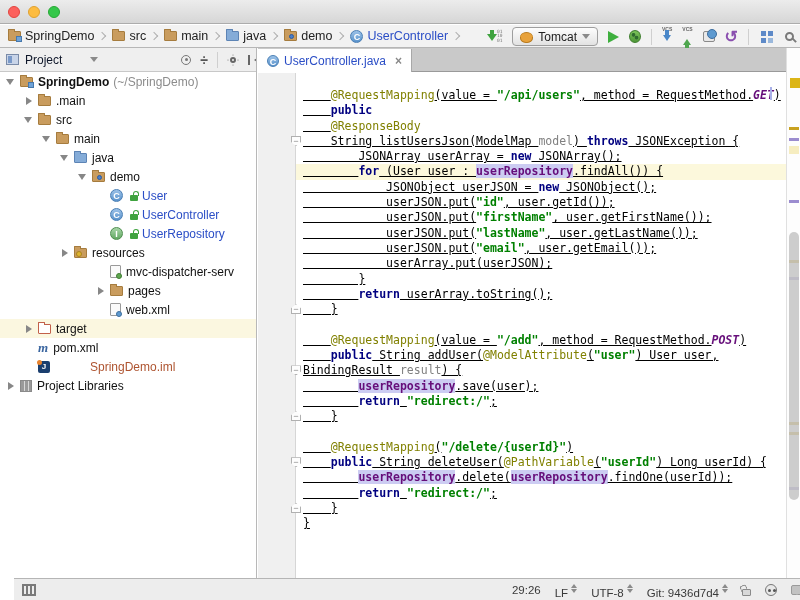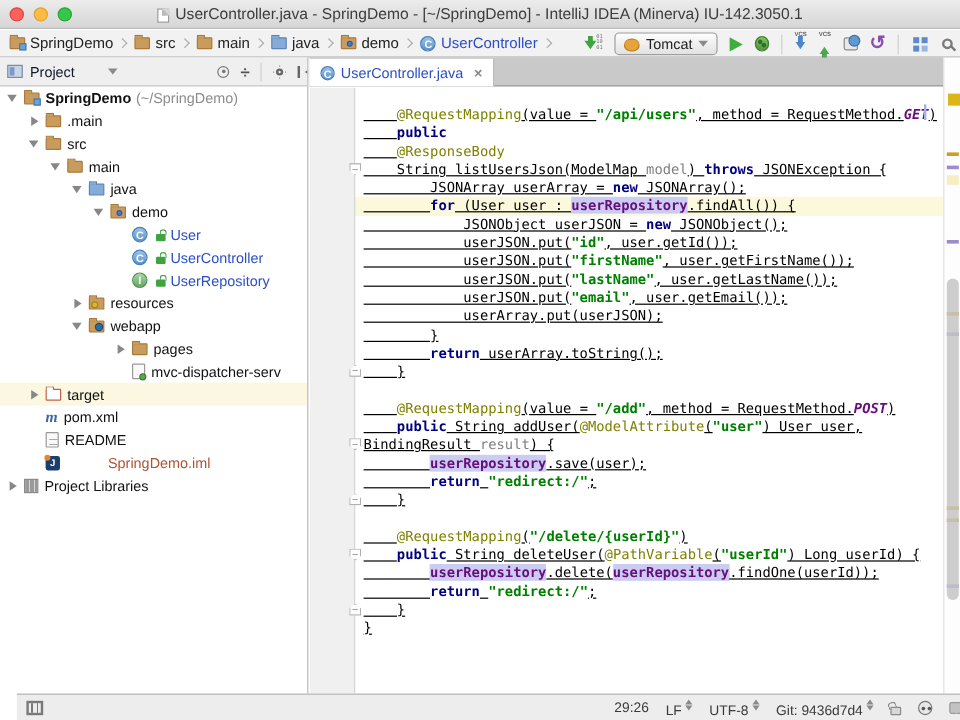--- a/index.html
+++ b/index.html
@@ -175,23 +175,20 @@
 </style>
 </head>
 <body>
 
 <div id="app">
 
   <div id="titlebar">
     <span class="tl red"></span>
     <span class="tl yel"></span>
     <span class="tl grn"></span>
-    <div id="title-center">
-      <span class="doc-ic ic"></span><span>UserController.java - SpringDemo - [~/SpringDemo] - IntelliJ IDEA (Minerva) IU-142.3050.1</span>
-    </div>
   </div>
 
   <div id="toolbar">
     <div id="breadcrumbs">
         <span class="crumb">
           <span class="ic fold">
             <span class="sq prj"></span>
           </span>
           <span>SpringDemo</span>
         </span>
@@ -344,70 +341,62 @@
           <span style="width: 60px; flex: 0 0 auto;"></span>
           <span style="width: 14px; flex: 0 0 auto; display: inline-flex;">
             <span class="tar right"></span>
           </span>
           <span class="ic fold ticon">
             <span class="dot res"></span>
           </span>
           <span class="tlabel">resources</span>
         </div>
         <div class="trow">
-          <span style="width: 60px; flex: 0 0 auto;"></span>
-          <span style="width: 14px; flex: 0 0 auto; display: inline-flex;">
-            <span class="tar down"></span>
-          </span>
-          <span class="ic fold ticon">
-            <span class="dot web"></span>
-          </span>
-          <span class="tlabel">webapp</span>
+          <span style="width: 96px; flex: 0 0 auto;"></span>
+          <span style="width: 14px; flex: 0 0 auto; display: inline-flex;">
+            <span class="tar"></span>
+          </span>
+          <span class="ic page ticon">
+            <span class="fdot spring"></span>
+          </span>
+          <span class="tlabel">mvc-dispatcher-serv</span>
         </div>
         <div class="trow">
           <span style="width: 96px; flex: 0 0 auto;"></span>
           <span style="width: 14px; flex: 0 0 auto; display: inline-flex;">
             <span class="tar right"></span>
           </span>
           <span class="ic fold ticon"></span>
           <span class="tlabel">pages</span>
         </div>
         <div class="trow">
           <span style="width: 96px; flex: 0 0 auto;"></span>
           <span style="width: 14px; flex: 0 0 auto; display: inline-flex;">
             <span class="tar"></span>
           </span>
           <span class="ic page ticon">
-            <span class="fdot spring"></span>
-          </span>
-          <span class="tlabel">mvc-dispatcher-serv</span>
+            <span class="fdot webx"></span>
+          </span>
+          <span class="tlabel">web.xml</span>
         </div>
         <div class="trow selected">
           <span style="width: 24px; flex: 0 0 auto;"></span>
           <span style="width: 14px; flex: 0 0 auto; display: inline-flex;">
             <span class="tar right"></span>
           </span>
           <span class="ic fold excl ticon"></span>
           <span class="tlabel">target</span>
         </div>
         <div class="trow">
           <span style="width: 24px; flex: 0 0 auto;"></span>
           <span style="width: 14px; flex: 0 0 auto; display: inline-flex;">
             <span class="tar"></span>
           </span>
           <span class="ic mvn ticon">m</span>
           <span class="tlabel">pom.xml</span>
-        </div>
-        <div class="trow">
-          <span style="width: 24px; flex: 0 0 auto;"></span>
-          <span style="width: 14px; flex: 0 0 auto; display: inline-flex;">
-            <span class="tar"></span>
-          </span>
-          <span class="ic page lines ticon"></span>
-          <span class="tlabel">README</span>
         </div>
         <div class="trow">
           <span style="width: 24px; flex: 0 0 auto;"></span>
           <span style="width: 14px; flex: 0 0 auto; display: inline-flex;">
             <span class="tar"></span>
           </span>
           <span class="ic imlic ticon">J</span>
           <span class="tlabel brick">SpringDemo.iml</span>
         </div>
         <div class="trow">

